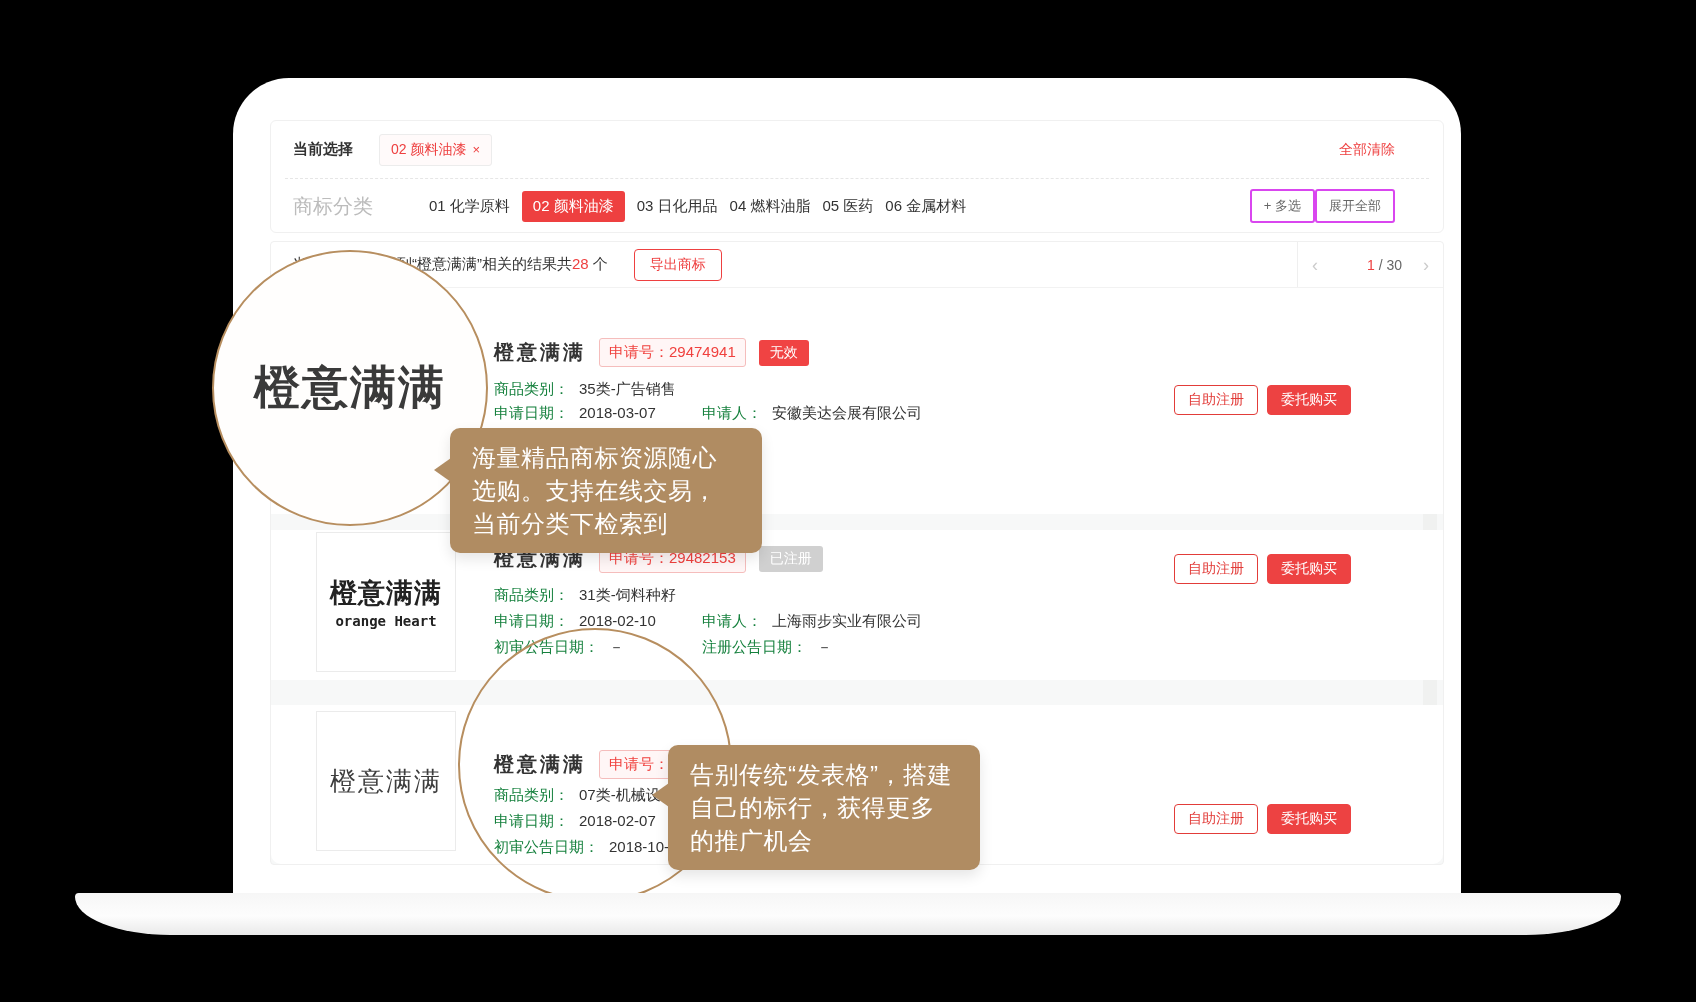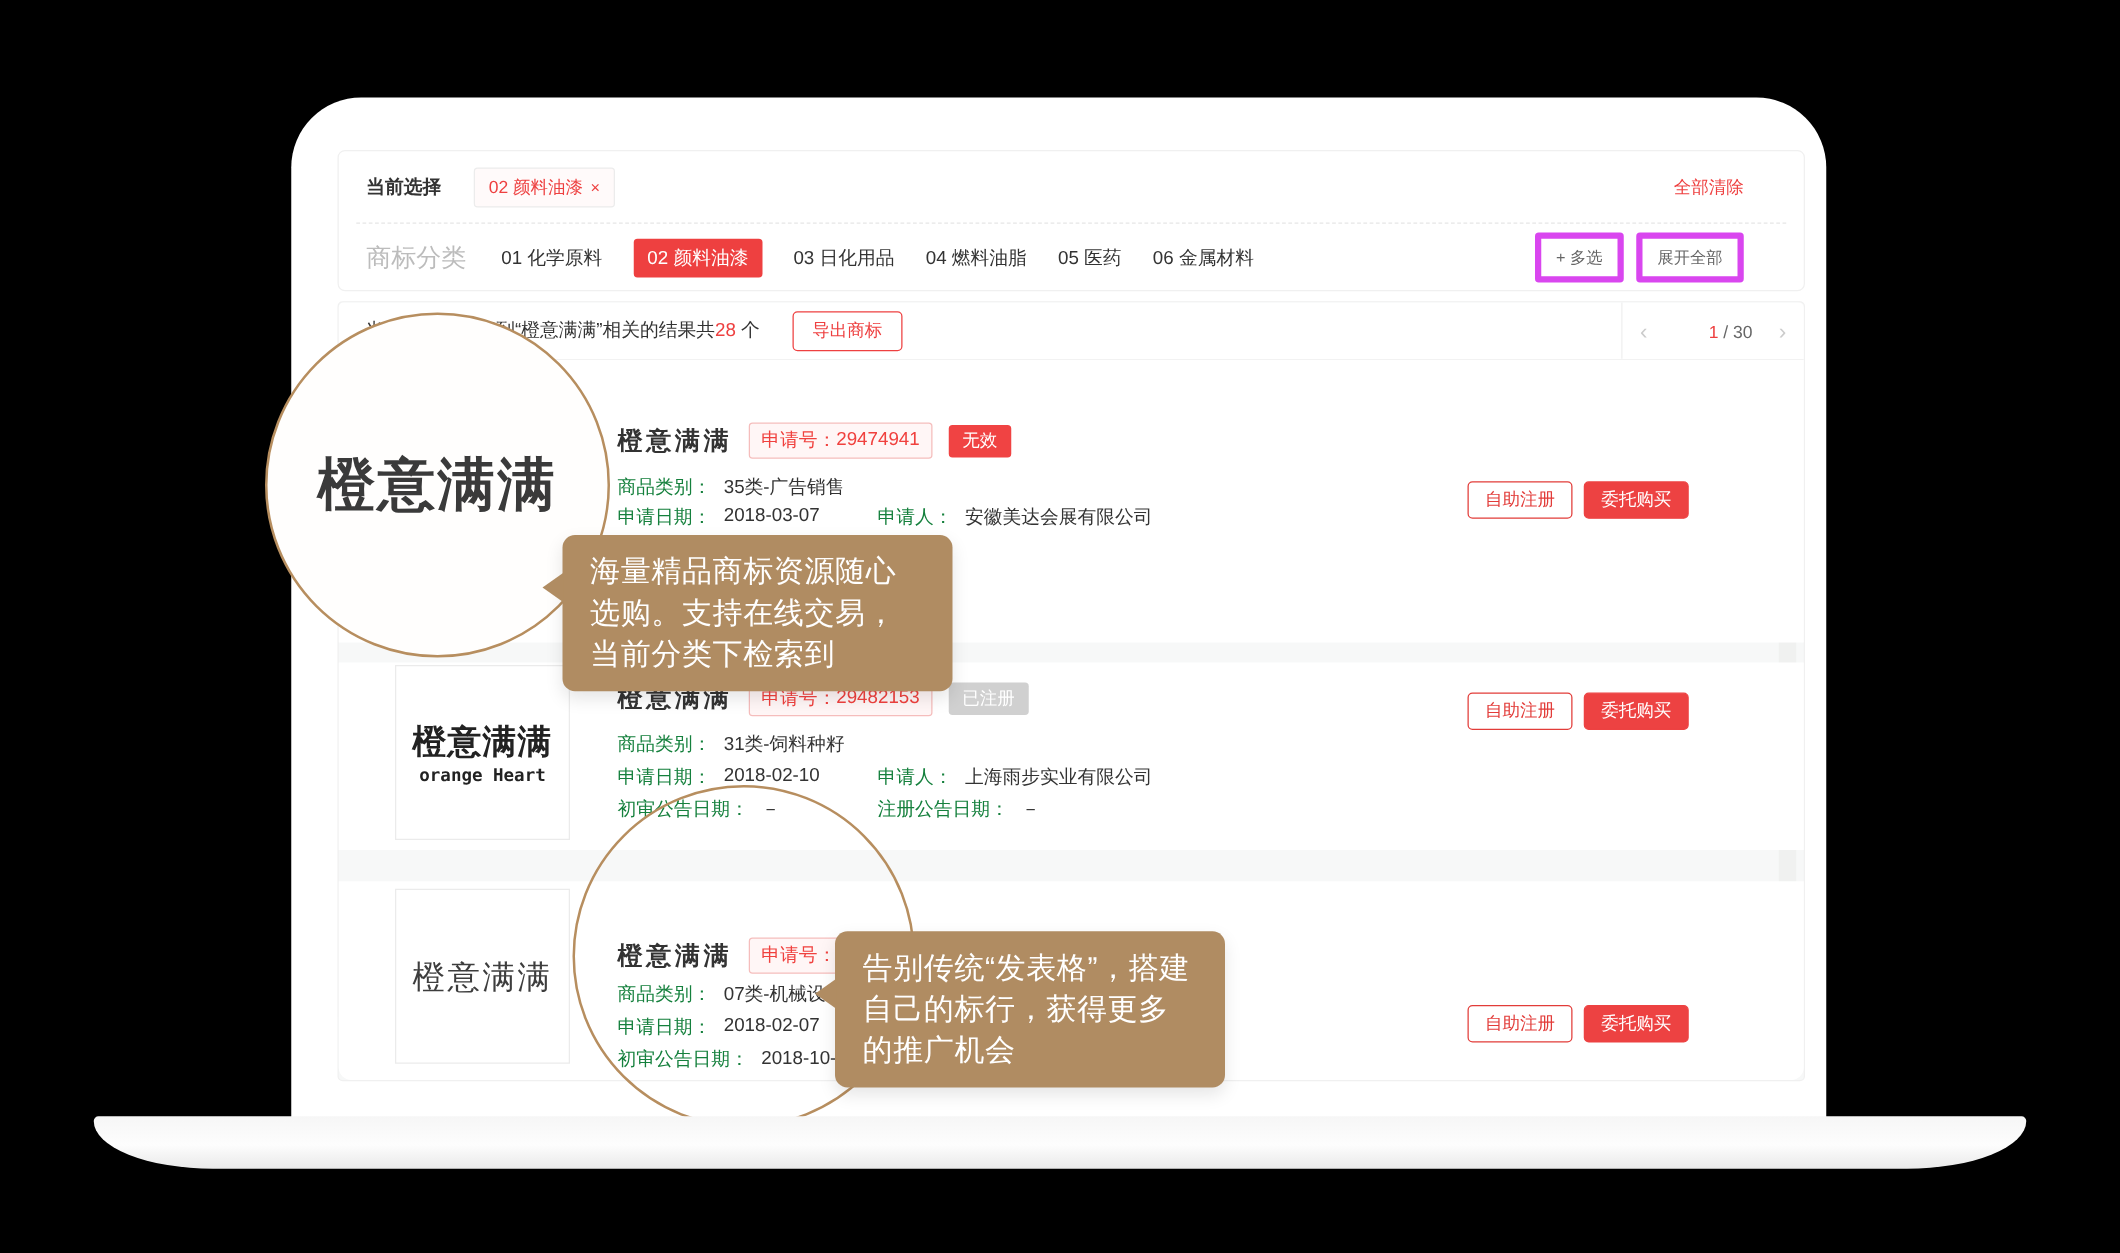--- a/index.html
+++ b/index.html
@@ -22,27 +22,27 @@
   .rowA2 { top:58px; height:54px; }
   .dashed-div { position:absolute; left:14px; right:14px; top:57px; border-top:1px dashed #e6e6e6; }
   .lbl-strong { font-size:15px; color:#333; font-weight:bold; }
   .lbl-dim { font-size:20px; color:#bcbcbc; }
   .sel-tag { margin-left:26px; display:inline-flex; align-items:center; gap:6px;
              padding:6px 11px; background:#fffafa; border:1px solid #ececec; border-radius:3px;
              font-size:14px; color:#ee4040; cursor:pointer; }
   .sel-tag .x { font-size:13px; }
   .spacer { flex:1; }
   .clear-all { font-size:14px; color:#ee4040; cursor:pointer; }
-  .cats { display:flex; align-items:center; gap:25px; margin-left:28px; font-size:15px; color:#333; }
+  .cats { display:flex; align-items:center; gap:12px; margin-left:56px; font-size:15px; color:#333; }
   .cat { cursor:pointer; white-space:nowrap; }
   .cat.active { background:#ee4040; color:#fff; padding:6px 11px; border-radius:3px; }
-  .mini-btn { border:5px solid #d946ef; background:#fff; color:#666; font-size:13px;
+  .mini-btn { border:2px solid #d946ef; background:#fff; color:#666; font-size:13px;
               padding:6px 12px; border-radius:3px; cursor:pointer; white-space:nowrap;
               font-family:inherit; }
-  .rowA2 .mini-btn + .mini-btn { margin-left:10px; }
+  .rowA2 .mini-btn + .mini-btn { }
 
   
   .card-b { position:absolute; left:270px; top:241px; width:1174px; height:624px;
             background:#f7f8f8; border:1px solid #f0f0f0; border-radius:4px; z-index:4; }
   .res-header { position:absolute; left:271px; top:242px; width:1172px; height:46px;
             background:#fff; border-bottom:1px solid #f2f2f2; border-radius:4px 4px 0 0;
             display:flex; align-items:center; padding-left:21px; z-index:6; }
   .summary { font-size:15px; color:#333; white-space:nowrap; }
   .summary .cnt { color:#ee4040; }
   .export-btn { margin-left:26px; border:1px solid #ee4040; color:#ee4040; background:#fff;

